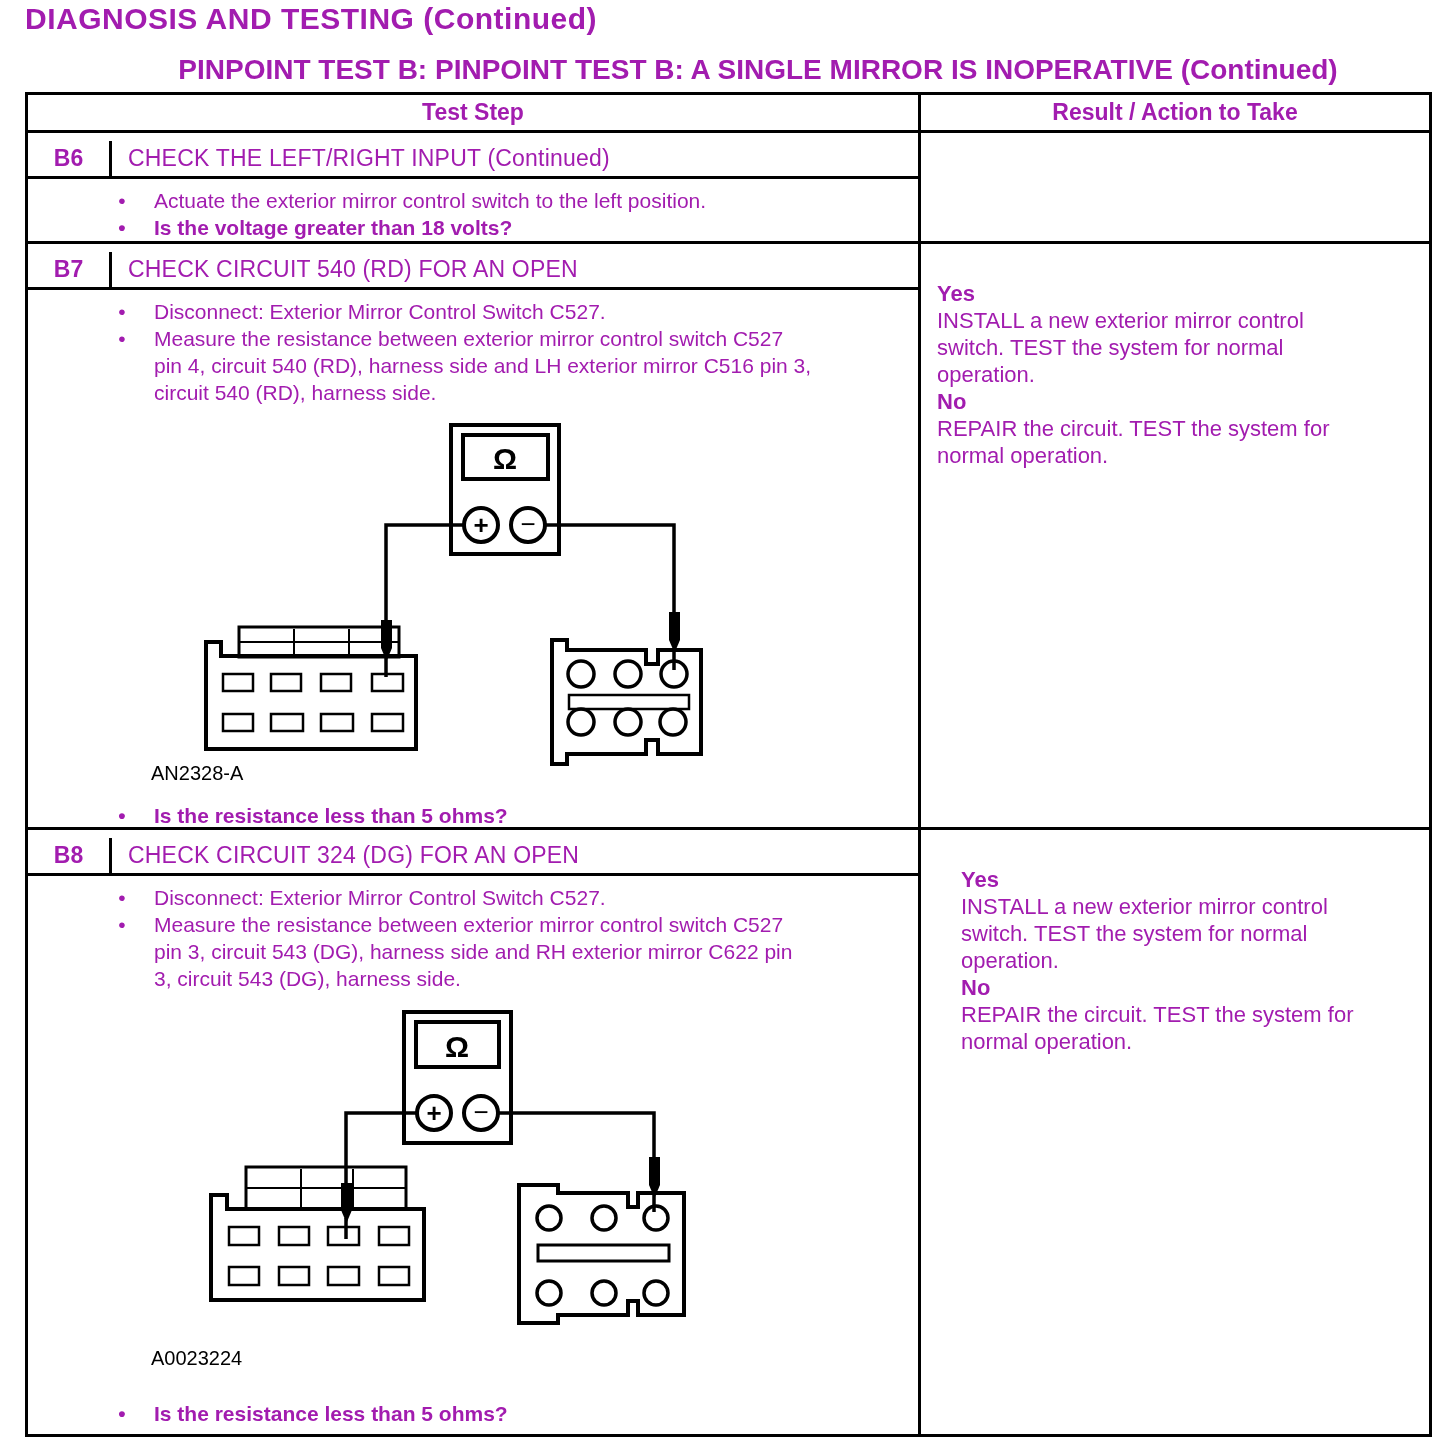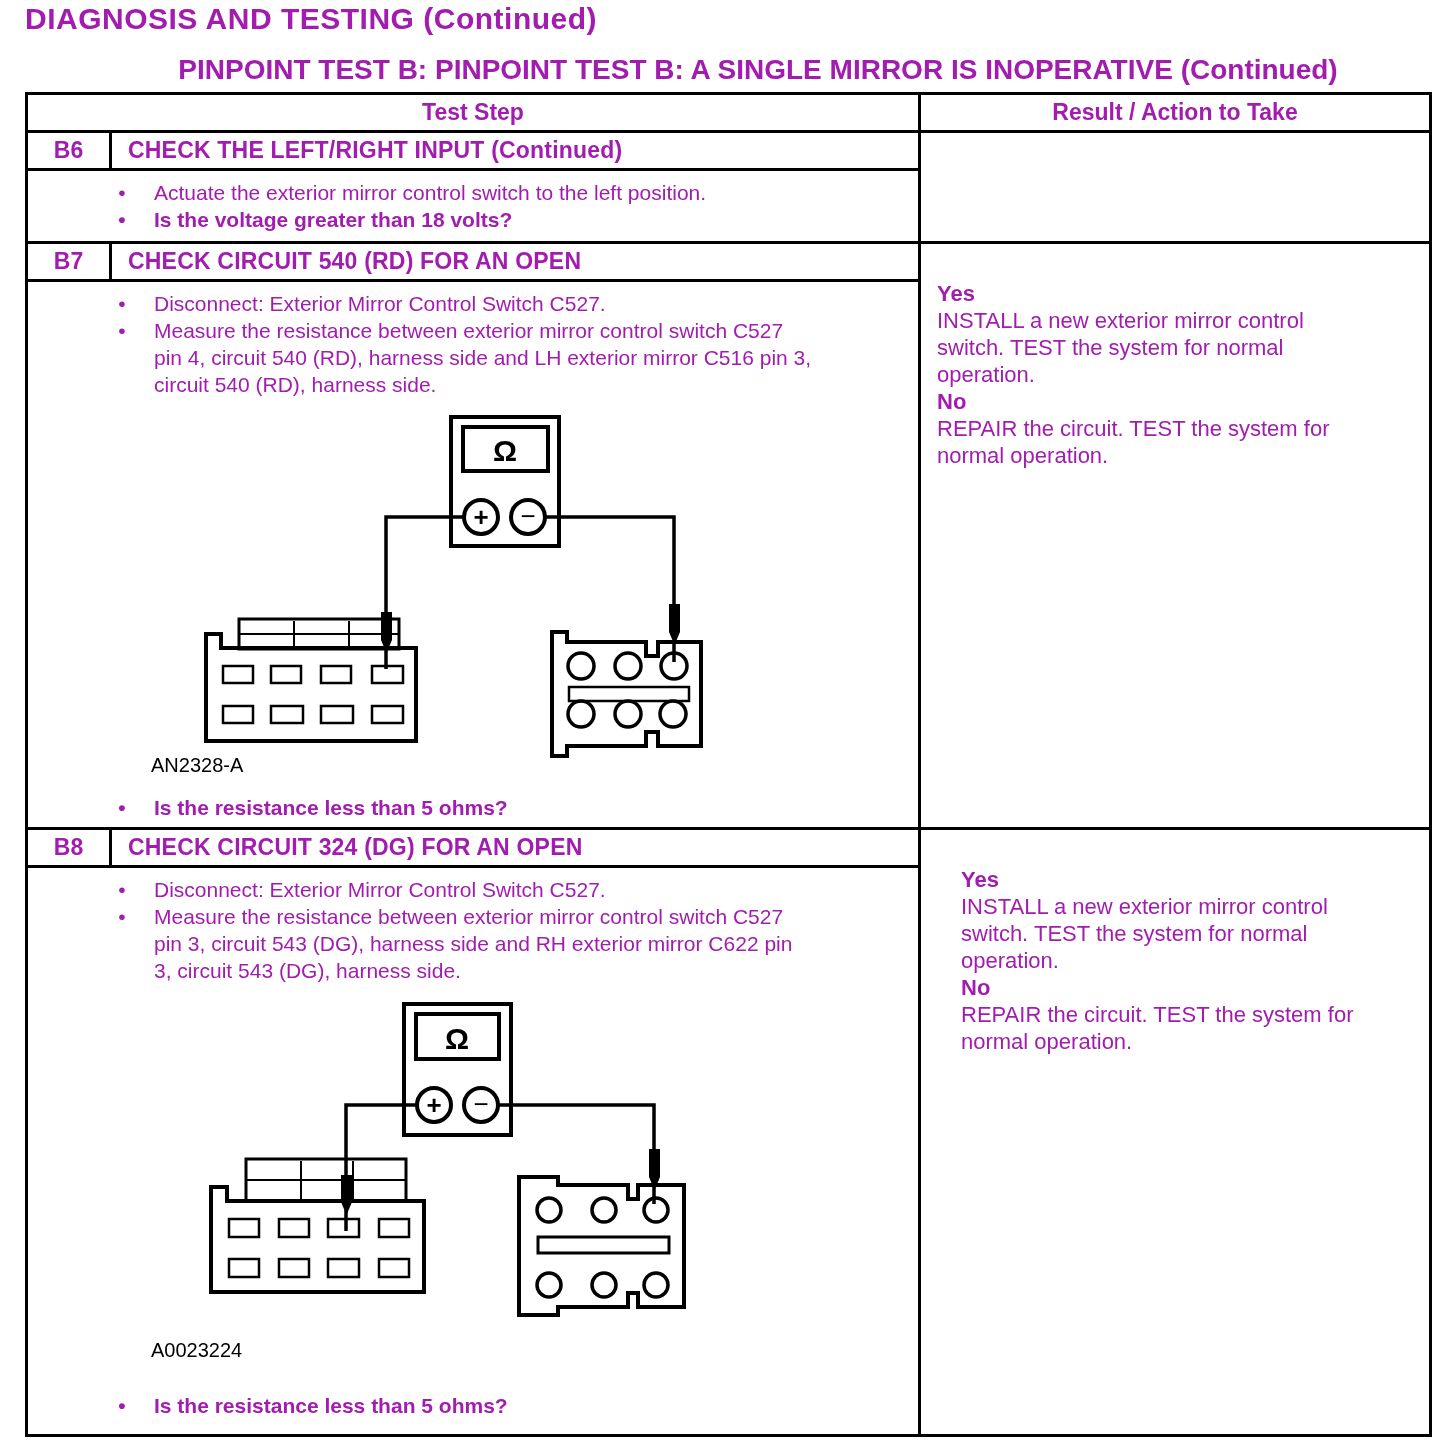--- a/index.html
+++ b/index.html
@@ -32,30 +32,30 @@
     flex:1; display:flex; align-items:center; justify-content:center;
     font-size:23px; font-weight:bold;
   }
   .step { display:flex; border-top:3px solid #000; box-sizing:border-box; }
   .sleft {
     width:893px; border-right:3px solid #000; box-sizing:border-box;
     display:flex; flex-direction:column;
   }
   .shead {
     height:38px; border-bottom:3px solid #000; box-sizing:border-box;
-    display:flex; align-items:stretch;
+    display:flex; align-items:stretch;margin-top:8px;
   }
   .scode {
     width:84px; border-right:3px solid #000; box-sizing:border-box;
     display:flex; align-items:center; justify-content:center;
     font-size:23px; font-weight:bold;
   }
   .stitle {
     flex:1; display:flex; align-items:center; padding-left:16px;
-    font-size:23px; font-weight:bold; letter-spacing:0.2px;
+    font-size:23px; font-weight:normal; letter-spacing:0.2px;
   }
   .sbody { position:relative; flex:1; box-sizing:border-box; }
   .bullets { padding-top:8px; padding-left:74px; }
   .bullet { display:flex; font-size:21px; line-height:27px; }
   .bullet .dot { width:40px; text-align:center; flex:0 0 40px; }
   .bullet .btext { margin-left:12px; max-width:660px; }
   .bold { font-weight:bold; }
   .question { position:absolute; left:74px; display:flex; font-size:21px; line-height:27px; font-weight:bold; }
   .question .dot { width:40px; text-align:center; flex:0 0 40px; }
   .question .btext { margin-left:12px; }

